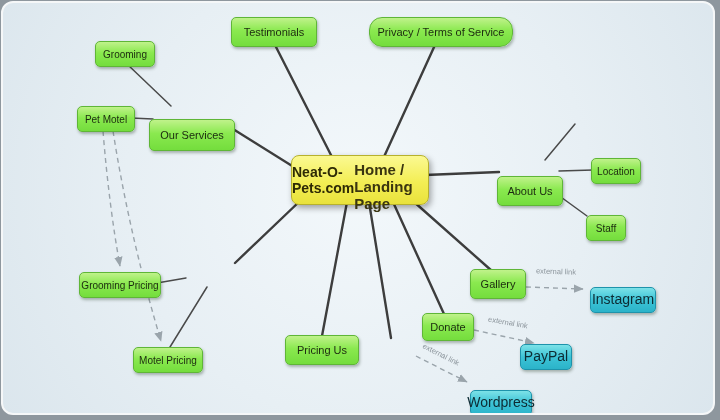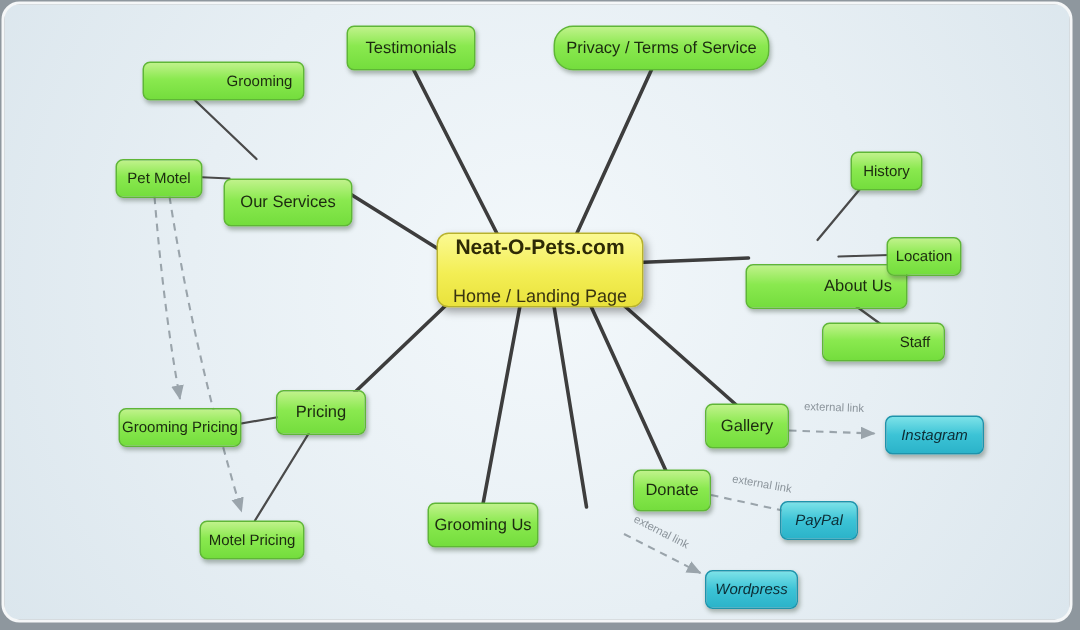--- a/index.html
+++ b/index.html
@@ -9,27 +9,27 @@
     background:radial-gradient(circle at 50% 45%, #f3f8fb 0%, #e7eff4 55%, #dbe6ed 100%);
     overflow:hidden;}
   svg.edges{position:absolute;left:0;top:0;z-index:1;}
   .node{position:absolute;z-index:2;display:flex;align-items:center;justify-content:center;
     border-radius:5px;font-size:11px;color:#1c2a10;line-height:1.1;
     box-shadow:1px 2px 3px rgba(40,60,40,.35);cursor:default;}
   .green{background:linear-gradient(180deg,#c0f28b 0%,#8ae94f 45%,#74dd3d 100%);
     border:1px solid #5fb637;}
   .sm{font-size:10px;}
   .teal{background:linear-gradient(180deg,#7ce2e8 0%,#3cc3d6 50%,#2bb3c9 100%);
-    border:1px solid #1e93ab;font-style:italic;font-size:10px;color:#0d2b33;}
-  .center-node{position:absolute;z-index:3;display:flex;flex-direction:column;align-items:center;
-    justify-content:space-between;border-radius:8px;
+    border:1px solid #1e93ab;font-size:14px;color:#0d2b33;margin-top:10px;}
+  .center-node{position:absolute;z-index:3;display:flex;flex-direction:row;align-items:center;
+    justify-content:flex-end;border-radius:8px;
     background:linear-gradient(180deg,#fbf992 0%,#f3ee54 55%,#e9e23c 100%);
     border:1px solid #b7b12d;box-shadow:2px 3px 6px rgba(0,0,0,.35);}
   .center-title{font-size:14px;font-weight:bold;color:#2e2a05;}
-  .center-sub{font-size:12px;font-weight:normal;color:#3a3510;margin-top:12px;}
+  .center-sub{font-size:15px;font-weight:bold;color:#3a3510;margin-top:12px;}
   .ext-label{position:absolute;z-index:2;font-size:7.5px;color:#8b949b;white-space:nowrap;}
 </style>
 </head>
 <body>
 
 <div class="canvas">
 
   <svg class="edges" width="714" height="414">
     <defs>
       <marker id="arrow" markerWidth="9" markerHeight="8" refX="6.5" refY="3" orient="auto">
@@ -63,31 +63,29 @@
   </svg>
 
   <div class="center-node" style="left:288px;top:152px;width:136px;height:48px;">
     <div class="center-title">Neat-O-Pets.com</div>
     <div class="center-sub">Home / Landing Page</div>
   </div>
 
   <div class="node green" style="left:228px;top:14px;width:84px;height:28px;">Testimonials</div>
   <div class="node green" style="left:366px;top:14px;width:142px;height:28px;border-radius:13px;">Privacy / Terms of Service</div>
   <div class="node green" style="left:146px;top:116px;width:84px;height:30px;">Our Services</div>
-  <div class="node green" style="left:494px;top:173px;width:64px;height:28px;padding-left:42px;">About Us</div>
-  <div class="node green" style="left:181px;top:257px;width:58px;height:28px;">Pricing</div>
+  <div class="node green" style="left:494px;top:173px;width:64px;height:28px;">About Us</div>
   <div class="node green" style="left:467px;top:266px;width:54px;height:28px;">Gallery</div>
   <div class="node green" style="left:419px;top:310px;width:50px;height:26px;">Donate</div>
-  <div class="node green" style="left:282px;top:332px;width:72px;height:28px;">Grooming Us</div>
+  <div class="node green" style="left:282px;top:332px;width:72px;height:28px;">Pricing Us</div>
 
-  <div class="node green sm" style="left:92px;top:38px;width:58px;height:24px;padding-left:48px;">Grooming</div>
+  <div class="node green sm" style="left:92px;top:38px;width:58px;height:24px;">Grooming</div>
   <div class="node green sm" style="left:74px;top:103px;width:56px;height:24px;">Pet Motel</div>
-  <div class="node green sm" style="left:564px;top:98px;width:46px;height:24px;">History</div>
   <div class="node green sm" style="left:588px;top:155px;width:48px;height:24px;">Location</div>
-  <div class="node green sm" style="left:545px;top:212px;width:38px;height:24px;padding-left:42px;">Staff</div>
+  <div class="node green sm" style="left:583px;top:212px;width:38px;height:24px;">Staff</div>
   <div class="node green sm" style="left:76px;top:269px;width:80px;height:24px;">Grooming Pricing</div>
   <div class="node green sm" style="left:130px;top:344px;width:68px;height:24px;">Motel Pricing</div>
 
   <div class="node teal" style="left:587px;top:274px;width:64px;height:24px;">Instagram</div>
   <div class="node teal" style="left:517px;top:331px;width:50px;height:24px;">PayPal</div>
   <div class="node teal" style="left:467px;top:377px;width:60px;height:24px;">Wordpress</div>
 
   <span class="ext-label" style="left:533px;top:264px;transform:rotate(2deg);">external link</span>
   <span class="ext-label" style="left:485px;top:315px;transform:rotate(10deg);">external link</span>
   <span class="ext-label" style="left:418px;top:347px;transform:rotate(27deg);">external link</span>

